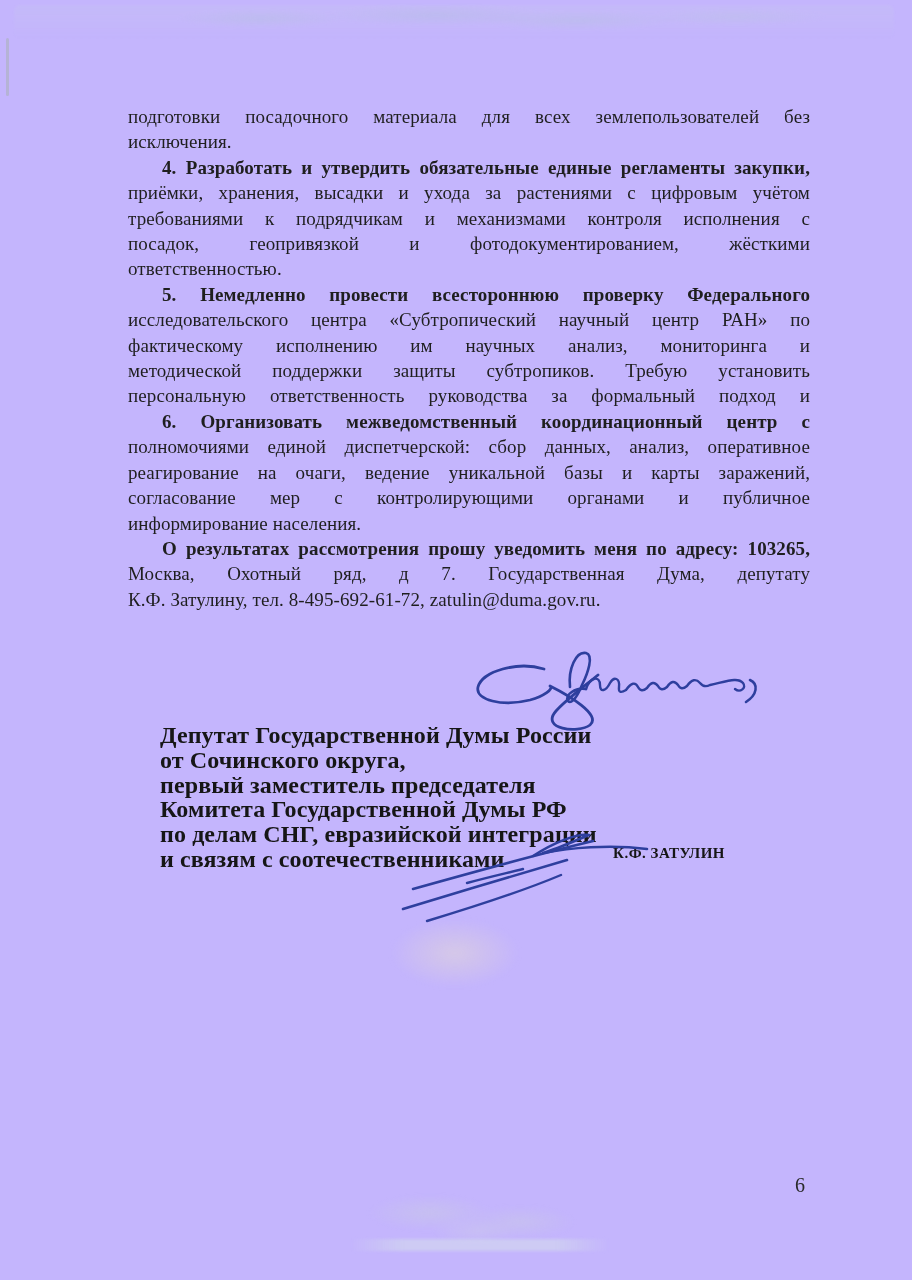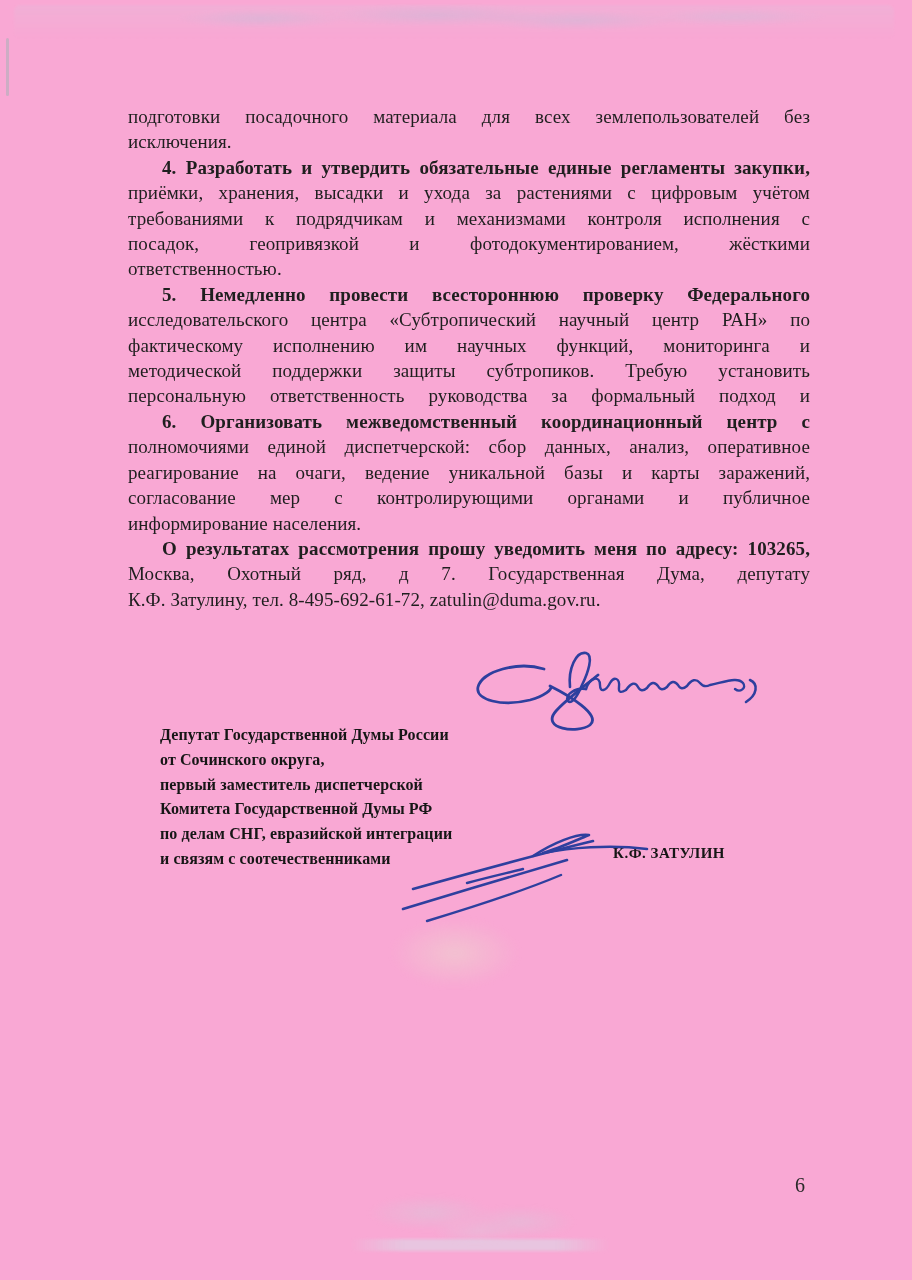--- a/index.html
+++ b/index.html
@@ -1,19 +1,19 @@
 <!DOCTYPE html>
 <html style="--ink: #2e3f9e; --text: #1f1f1f;"><head>
 <meta charset="utf-8">
 <style>
   html,body{margin:0;padding:0;background:#ffffff;}
   .page{
     position:relative;
     width:912px;height:1280px;
-    background:#f9a8d4;
+    background:#c4b5fd;
     font-family:"Liberation Serif","DejaVu Serif",serif;
     color:var(--text,#1f1f1f);
     overflow:hidden;
   }
   
   .scan-band-top{
     position:absolute;left:14px;top:5px;width:880px;height:34px;
     background:
       radial-gradient(ellipse 120px 14px at 28% 40%, rgba(176,196,218,.30), transparent 70%),
       radial-gradient(ellipse 160px 16px at 48% 30%, rgba(170,192,216,.28), transparent 70%),
@@ -50,21 +50,21 @@
     position:absolute;left:128px;top:104px;width:682px;
     font-size:19px;line-height:25.4px;
     letter-spacing:.1px;
   }
   .doc-body .line{white-space:normal;}
   .doc-body .line.just{text-align:justify;text-align-last:justify;text-justify:inter-word;}
   .doc-body .line.ind{padding-left:34px;font-weight:bold;}
   
   .sig-block{
     position:absolute;left:160px;top:723px;width:480px;
-    font-size:16px;font-weight:bold;line-height:24.8px;
+    font-size:24px;font-weight:bold;line-height:24.8px;
     letter-spacing:.1px;color:#161616;
   }
   .sig-name{
     position:absolute;left:613px;top:845px;
     font-size:15px;font-weight:bold;letter-spacing:.5px;color:#161616;
   }
   .signature-svg{position:absolute;overflow:visible;}
   .signature-svg path{fill:none;stroke:var(--ink,#2e3f9e);stroke-linecap:round;stroke-linejoin:round;}
   .sig-top{left:440px;top:645px;}
   .sig-bottom{left:395px;top:823px;}
@@ -84,21 +84,21 @@
   <div class="doc-body">
       <div class="line just">подготовки посадочного материала для всех землепользователей без</div>
       <div class="line">исключения.</div>
       <div class="line just ind">4. Разработать и утвердить обязательные единые регламенты закупки,</div>
       <div class="line just">приёмки, хранения, высадки и ухода за растениями с цифровым учётом</div>
       <div class="line just">требованиями к подрядчикам и механизмами контроля исполнения с</div>
       <div class="line just">посадок, геопривязкой и фотодокументированием, жёсткими</div>
       <div class="line">ответственностью.</div>
       <div class="line just ind">5. Немедленно провести всестороннюю проверку Федерального</div>
       <div class="line just">исследовательского центра «Субтропический научный центр РАН» по</div>
-      <div class="line just">фактическому исполнению им научных функций, мониторинга и</div>
+      <div class="line just">фактическому исполнению им научных анализ, мониторинга и</div>
       <div class="line just">методической поддержки защиты субтропиков. Требую установить</div>
       <div class="line just">персональную ответственность руководства за формальный подход и</div>
       <div class="line just ind">6. Организовать межведомственный координационный центр с</div>
       <div class="line just">полномочиями единой диспетчерской: сбор данных, анализ, оперативное</div>
       <div class="line just">реагирование на очаги, ведение уникальной базы и карты заражений,</div>
       <div class="line just">согласование мер с контролирующими органами и публичное</div>
       <div class="line">информирование населения.</div>
       <div class="line just ind">О результатах рассмотрения прошу уведомить меня по адресу: 103265,</div>
       <div class="line just">Москва, Охотный ряд, д 7. Государственная Дума, депутату</div>
       <div class="line">К.Ф. Затулину, тел. 8-495-692-61-72, zatulin@duma.gov.ru.</div>
@@ -127,21 +127,21 @@
       q 6 -9 11 -2 q 3 6 9 1
       q 7 -10 13 -3 q 4 5 10 2
       C 288 36, 298 32, 303 38
       C 307 43, 300 48, 295 44"></path>
     <path stroke-width="2.6" d="M 310 35 C 319 39, 317 50, 306 57"></path>
   </svg>
 
   <div class="sig-block">
       <div class="sig-line">Депутат Государственной Думы России</div>
       <div class="sig-line">от Сочинского округа,</div>
-      <div class="sig-line">первый заместитель диспетчерской</div>
+      <div class="sig-line">первый заместитель председателя</div>
       <div class="sig-line">Комитета Государственной Думы РФ</div>
       <div class="sig-line">по делам СНГ, евразийской интеграции</div>
       <div class="sig-line">и связям с соотечественниками</div>
     </div>
 
   <div class="sig-name">К.Ф. ЗАТУЛИН</div>
 
   <svg class="signature-svg sig-bottom" width="260" height="105" viewBox="0 0 260 105" aria-hidden="true">
     <path stroke-width="2.6" d="M 18 66 C 75 50, 140 32, 198 18"></path>
     <path stroke-width="2.6" d="M 8 86 C 60 70, 125 51, 172 37"></path>

